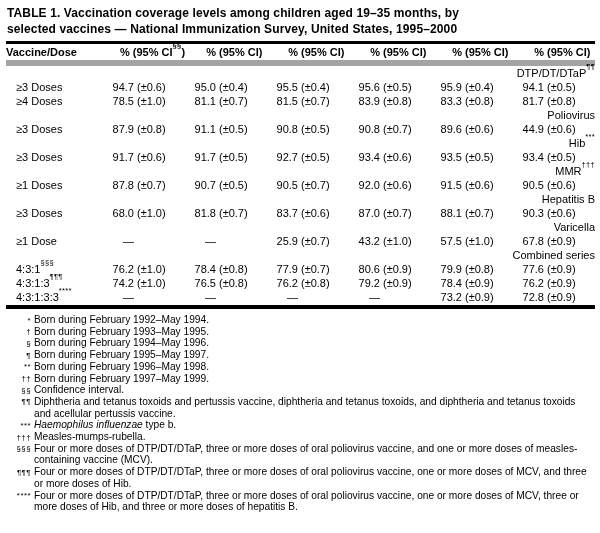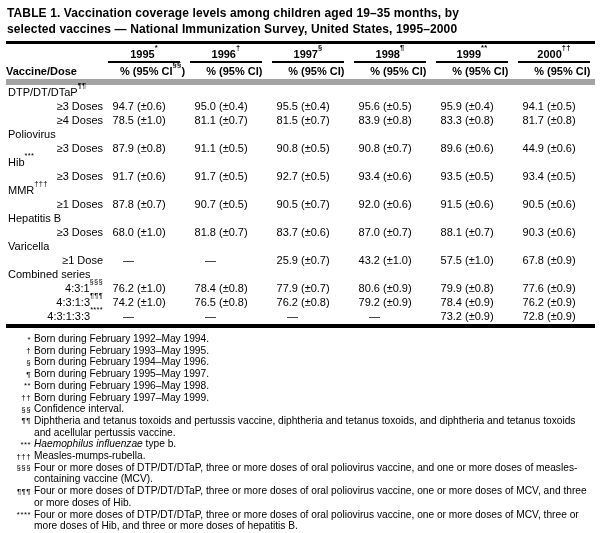--- a/index.html
+++ b/index.html
@@ -23,22 +23,22 @@
   .yearwrap { margin:0 5px; border-bottom:2.5px solid #000; padding-bottom:1px; text-align:center; white-space:nowrap; }
   tr.sub-row th { border-bottom:6px solid #a3a3a3; padding:2px 0; }
   th.vd-label { padding-left:1px; }
 
   .cellflex { display:flex; justify-content:center; align-items:baseline; }
   .cellflex .p  { flex:0 0 27px; text-align:right; white-space:nowrap; }
   .cellflex .ci { flex:0 0 44px; text-align:left; margin-left:3px; white-space:nowrap; }
 
   tbody td { font-size:11px; line-height:14px; padding:0; vertical-align:bottom; }
   td.label { text-align:left; white-space:nowrap; }
-  tr.grp td.label { padding-left:2px; }
-  tr.dat td.label { padding-left:10px;text-align:right; }
+  tr.grp td.label { padding-left:2px;text-align:right; }
+  tr.dat td.label { padding-left:10px; }
 
   sup { font-size:7.5px; line-height:0; position:relative; top:-3.5px; letter-spacing:0.3px; }
 
   .footnotes { margin-top:5px; font-size:10.2px; line-height:11.7px; }
   .fn { display:flex; align-items:flex-start; }
   .fn-marker { flex:0 0 25px; text-align:right; font-size:7.8px; padding-right:3px; position:relative; top:0.5px; letter-spacing:0.5px; white-space:nowrap; }
   .fn-text { flex:1; }
   .fn-text .it { font-style:italic;text-align:center; }
 </style>
 </head>
@@ -57,41 +57,20 @@
     <colgroup>
       <col class="c-label">
         <col>
         <col>
         <col>
         <col>
         <col>
         <col>
     </colgroup>
     <thead>
-      <tr class="year-row">
-        <th></th>
-      <th>
-            <div class="yearwrap">1995<sup>*</sup></div>
-          </th>
-          <th>
-            <div class="yearwrap">1996<sup>†</sup></div>
-          </th>
-          <th>
-            <div class="yearwrap">1997<sup>§</sup></div>
-          </th>
-          <th>
-            <div class="yearwrap">1998<sup>¶</sup></div>
-          </th>
-          <th>
-            <div class="yearwrap">1999<sup>**</sup></div>
-          </th>
-          <th>
-            <div class="yearwrap">2000<sup>††</sup></div>
-          </th>
-        </tr>
       <tr class="sub-row">
         <th class="vd-label">Vaccine/Dose</th>
       <th>
             <div class="cellflex">
               <span class="p">%</span>
               <span class="ci">(95% CI<sup>§§</sup>)</span>
             </div>
           </th>
           <th>
             <div class="cellflex">

